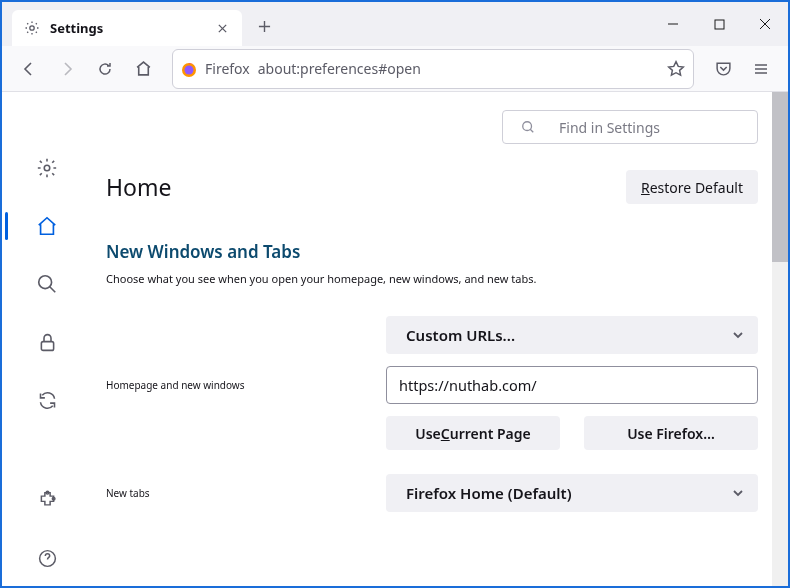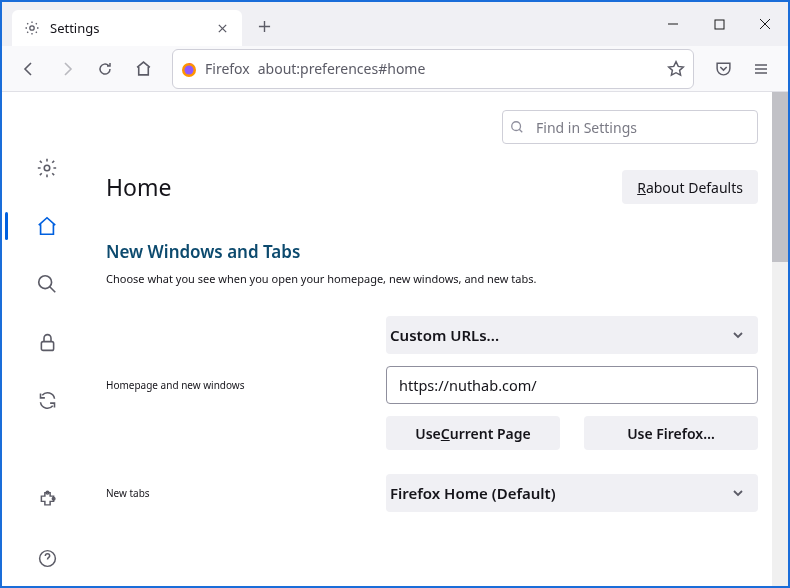--- a/index.html
+++ b/index.html
@@ -2,21 +2,21 @@
 <html><head>
 <meta charset="utf-8">
 <style>
 * { margin: 0; padding: 0; box-sizing: border-box; font-family: "Segoe UI", system-ui, sans-serif; }
 body { width: 790px; height: 588px; background: #fff; border: 2px solid #1a6dd9; overflow: hidden; position: relative; }
 
 
 .title-bar { height: 44px; background: #f0f0f4; display: flex; align-items: flex-end; padding-left: 10px; }
 .tab { height: 36px; background: #fff; border-radius: 6px 6px 0 0; display: flex; align-items: center; padding: 0 10px 0 12px; min-width: 230px; gap: 10px; font-size: 13px; color: #15141a; }
 .tab .icon { width: 16px; height: 16px; display: flex; align-items: center; justify-content: center; }
-.tab .label { flex: 1; }
+.tab .label { flex: 1; font-weight: bold; }
 .tab .close { width: 20px; height: 20px; display: flex; align-items: center; justify-content: center; border-radius: 4px; font-size: 15px; color: #5b5b66; }
 .newtab-btn { width: 32px; height: 32px; display: flex; align-items: center; justify-content: center; font-size: 18px; color: #5b5b66; margin-left: 6px; margin-bottom: 4px; }
 .window-controls { position: absolute; right: 0; top: 0; display: flex; height: 44px; }
 .window-controls .wc { width: 46px; display: flex; align-items: center; justify-content: center; color: #1b1b1b; }
 
 
 .toolbar { height: 46px; background: #f9f9fb; display: flex; align-items: center; padding: 0 10px; gap: 4px; border-bottom: 1px solid #e0e0e6; }
 .tb-btn { width: 34px; height: 32px; display: flex; align-items: center; justify-content: center; border-radius: 4px; color: #5b5b66; }
 .tb-btn.disabled { opacity: 0.4; }
 .urlbar { flex: 1; height: 40px; background: #fff; border: 1px solid #cfcfd8; border-radius: 6px; display: flex; align-items: center; padding: 8px 8px; gap: 8px; margin: 0 8px; }
@@ -28,35 +28,35 @@
 
 .content { display: flex; height: calc(100% - 90px); position: relative; }
 .sidebar { width: 90px; display: flex; flex-direction: column; align-items: center; padding-top: 58px; gap: 22px; }
 .sidebar .sb-item { width: 36px; height: 36px; display: flex; align-items: center; justify-content: center; border-radius: 6px; color: #5b5b66; position: relative; }
 .sidebar .sb-item.active { color: #0060df; }
 .sidebar .sb-item.active::before { content: ""; position: absolute; left: -24px; top: 4px; width: 3px; height: 28px; background: #0060df; border-radius: 2px; }
 .sidebar .spacer { flex: 1; }
 
 .main { flex: 1; padding: 18px 30px 0 14px; overflow: hidden; }
 .search-wrap { display: flex; justify-content: flex-end; margin-bottom: 26px; }
-.search-box { width: 256px; height: 34px; border: 1px solid #cfcfd8; border-radius: 4px; display: flex; align-items: center; padding: 0 7px; gap: 12px; color: #7a7a85; font-size: 14px; }
+.search-box { width: 256px; height: 34px; border: 1px solid #cfcfd8; border-radius: 4px; display: flex; align-items: center; padding: 0 18px; gap: 24px; color: #7a7a85; font-size: 14px; }
 .search-box svg { width: 14px; height: 14px; }
 
 .page-header { display: flex; justify-content: space-between; align-items: center; margin-bottom: 36px; }
 .page-header h1 { font-size: 23px; font-weight: 400; color: #15141a; }
 .btn { height: 34px; padding: 0 14px; background: #f0f0f4; border: 1px solid transparent; border-radius: 4px; font-size: 14px; color: #15141a; display: inline-flex; align-items: center; justify-content: center; }
 .accesskey { text-decoration: underline; }
 
 h2 { font-size: 17px; font-weight: 600; color: #0c4a6e; margin-bottom: 8px; }
 .desc { font-size: 11px; color: #15141a; margin-bottom: 30px; line-height: 1.4; }
 
 .form-row { display: flex; align-items: center; margin-bottom: 12px; }
 .form-row .label-col { width: 280px; font-size: 10px; color: #15141a; }
 .form-row .ctrl-col { flex: 1; }
-.select { width: 100%; height: 38px; background: #f0f0f4; border-radius: 4px; display: flex; align-items: center; padding: 0 4px; font-size: 15px; font-weight: 600; color: #15141a; position: relative; }
+.select { width: 100%; height: 38px; background: #f0f0f4; border-radius: 4px; display: flex; align-items: center; padding: 0 20px; font-size: 15px; font-weight: 600; color: #15141a; position: relative; }
 .select svg { position: absolute; right: 14px; width: 12px; height: 12px; color: #5b5b66; }
 .textinput { width: 100%; height: 38px; border: 1px solid #8f8f9d; border-radius: 4px; padding: 0 12px; font-size: 14.5px; color: #15141a; background: #fff; }
 
 .btn-row { display: flex; gap: 24px; margin-left: 280px; margin-bottom: 24px; margin-top: 4px; }
 .btn-row .btn { flex: 1; font-weight: 600; }
 
 .scrollbar { position: absolute; right: 0; top: 0; width: 16px; height: 100%; background: #f0f0f0; }
 .scrollbar .thumb { width: 100%; height: 170px; background: #c1c1c6; }
 
 svg { flex-shrink: 0; }
@@ -126,21 +126,21 @@
   </div>
   <div class="urlbar">
     <span class="ff-icon">
       <svg viewBox="0 0 16 16" width="16" height="16">
         <circle cx="8" cy="8" r="7" fill="#ff9500"></circle>
         <circle cx="8" cy="8" r="4.5" fill="#9059ff"></circle>
         <path d="M8 1c3 0 6 2 7 6-1-5-5-6-7-5z" fill="#ff4f5e"></path>
       </svg>
     </span>
     <span class="url-prefix">Firefox</span>
-    <span class="url-text">about:preferences#home</span>
+    <span class="url-text">about:preferences#open</span>
     <span class="star">
       <svg viewBox="0 0 16 16" fill="none" stroke="#5b5b66" stroke-width="1.3">
           <path d="M8 1.5l2 4.2 4.5.5-3.3 3 .9 4.3L8 11.3l-4.1 2.2.9-4.3-3.3-3 4.5-.5z"></path>
         </svg>
     </span>
   </div>
   <div class="tb-btn">
     <svg width="17" height="17" viewBox="0 0 16 16" fill="none" stroke="#5b5b66" stroke-width="1.4">
         <path d="M2 3h12v5a6 6 0 0 1-12 0zM5 6.5l3 3 3-3"></path>
       </svg>
@@ -207,21 +207,21 @@
             <path d="M14 14l-3.5-3.5"></path>
           </svg>
         <span>Find in Settings</span>
       </div>
     </div>
 
     <div class="page-header">
       <h1>Home</h1>
       <button class="btn">
           <span class="accesskey">R</span>
-          <span>about Defaults</span>
+          <span>estore Default</span>
         </button>
     </div>
 
     <h2>New Windows and Tabs</h2>
     <p class="desc">Choose what you see when you open your homepage, new windows, and new tabs.</p>
 
     <div class="form-row">
       <div class="label-col"></div>
       <div class="ctrl-col">
         <div class="select">

